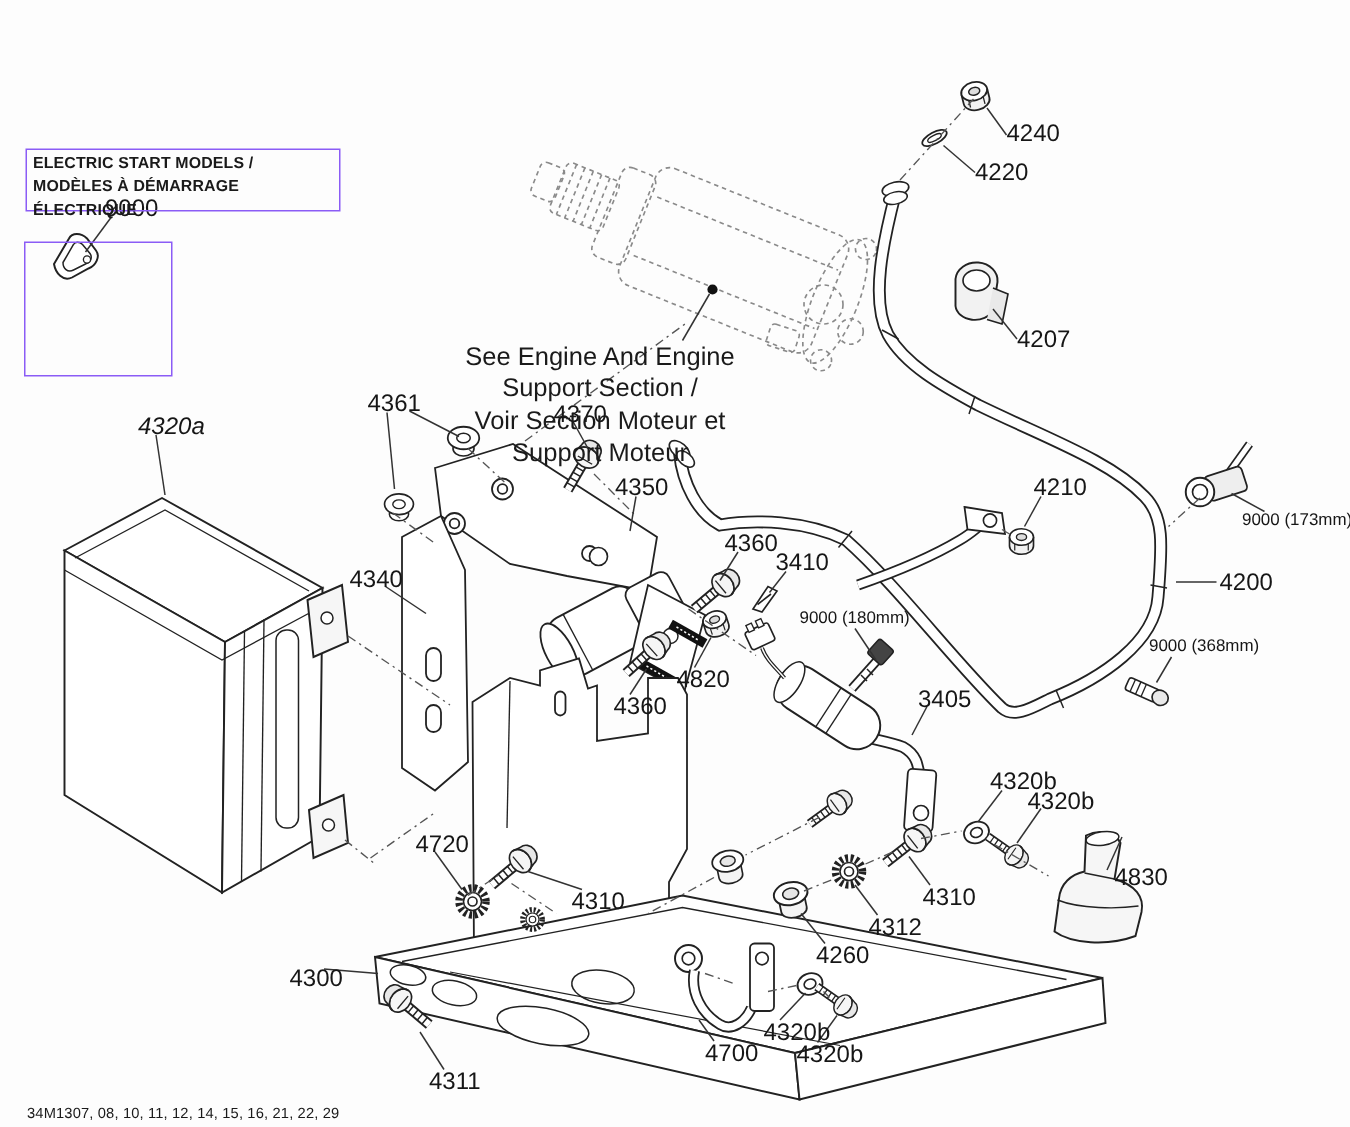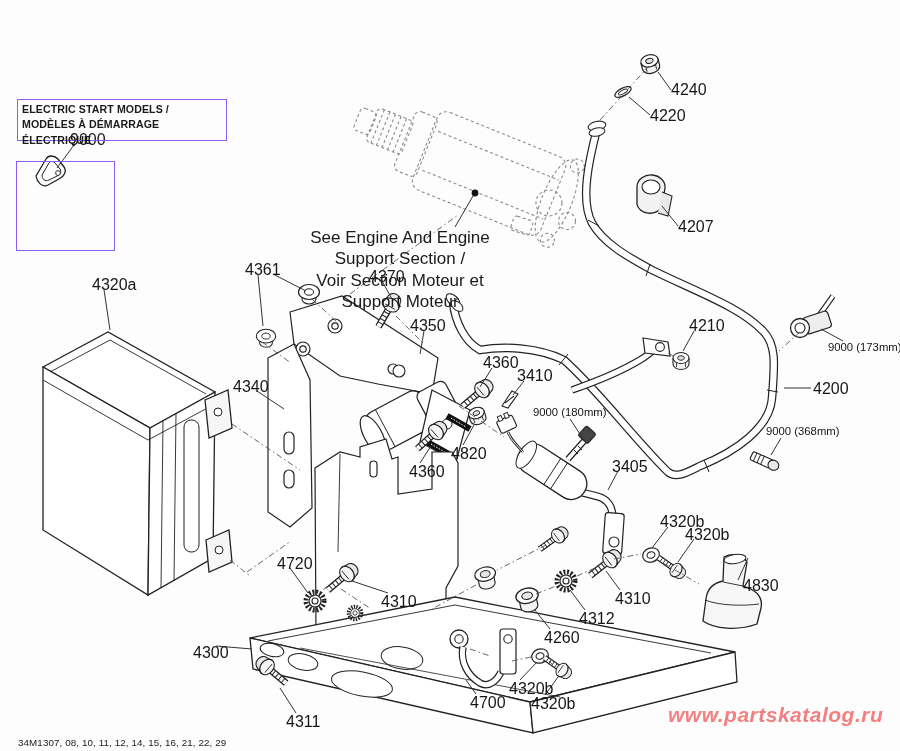--- a/index.html
+++ b/index.html
@@ -346,21 +346,21 @@
         <line x1="296" y1="713" x2="280" y2="688" stroke="#333" stroke-width="1"></line>
         <line x1="388" y1="593" x2="352" y2="581" stroke="#333" stroke-width="1"></line>
         <line x1="290" y1="568" x2="308" y2="593" stroke="#333" stroke-width="1"></line>
         <line x1="455" y1="227" x2="473" y2="196" stroke="#333" stroke-width="1"></line>
         <circle cx="475" cy="193" r="3.4" fill="#111"></circle>
       </g>
 </svg>
 
 <div id="labels-layer">
       <span class="part-label" style="left: 70px; top: 131px;">9000</span>
-      <span class="part-label" style="left: 92px; top: 276px;">4320a</span>
+      <span class="part-label" style="left: 92px; top: 276px; font-style: italic;">4320a</span>
       <span class="part-label" style="left: 245px; top: 261px;">4361</span>
       <span class="part-label" style="left: 369px; top: 268px;">4370</span>
       <span class="part-label" style="left: 410px; top: 317px;">4350</span>
       <span class="part-label" style="left: 233px; top: 378px;">4340</span>
       <span class="part-label" style="left: 671px; top: 81px;">4240</span>
       <span class="part-label" style="left: 650px; top: 107px;">4220</span>
       <span class="part-label" style="left: 678px; top: 218px;">4207</span>
       <span class="part-label" style="left: 689px; top: 317px;">4210</span>
       <span class="part-label small" style="left: 828px; top: 341px;">9000 (173mm)</span>
       <span class="part-label" style="left: 813px; top: 380px;">4200</span>
@@ -393,15 +393,14 @@
 
 <div id="inset-box" class="box"></div>
 
 <div id="engine-note">
   <div>See Engine And Engine Support Section /</div>
   <div>Voir Section Moteur et Support Moteur</div>
 </div>
 
 <div id="footer-codes">34M1307, 08, 10, 11, 12, 14, 15, 16, 21, 22, 29</div>
 
-<div id="watermark" style="color: rgb(242, 128, 128);">www.partskatalog.ru</div>
 
 </div>
 
 </body></html>

